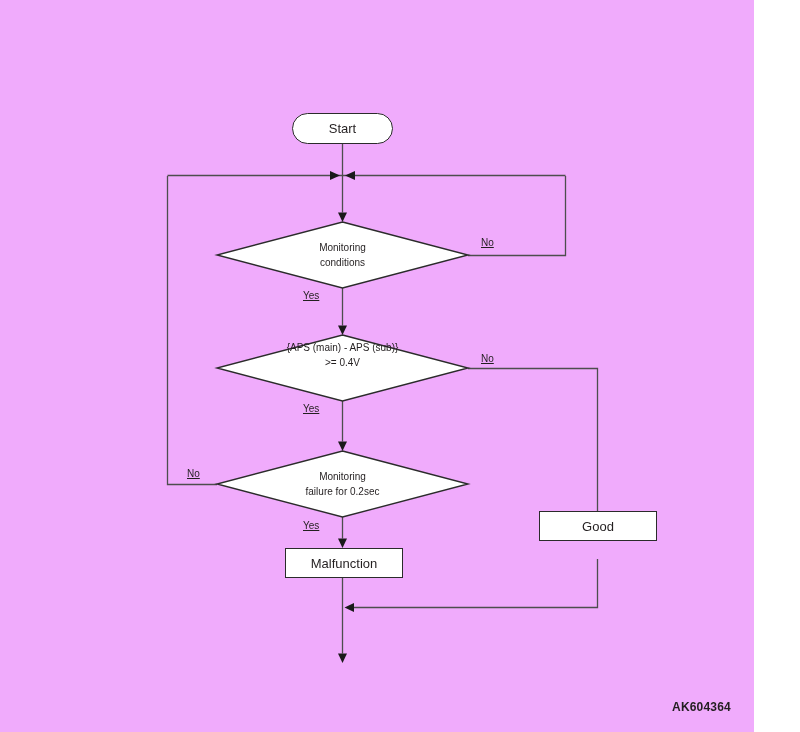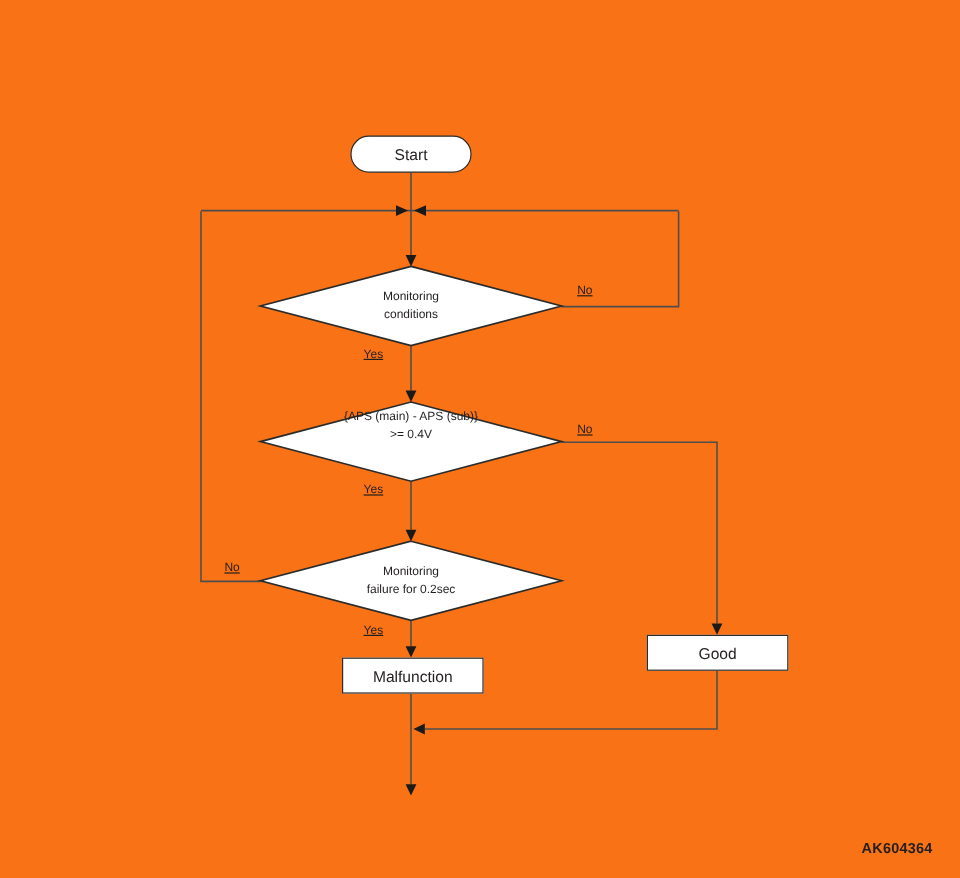--- a/index.html
+++ b/index.html
@@ -2,26 +2,27 @@
 <html><head>
 <meta charset="utf-8">
 <style>
   html, body {
     margin: 0;
     padding: 0;
     background: #ffffff;
   }
   #stage {
     position: relative;
-    width: 800px;
+    width: 729px;
     height: 732px;
-    background: #f97316;
+    background: #f0abfc;
     font-family: "Liberation Sans", sans-serif;
     color: #231f20;
     overflow: hidden;
+    padding-left: 25px;
   }
   #connector-svg {
     position: absolute;
     left: 0;
     top: 0;
     width: 800px;
     height: 732px;
   }
   .edge {
     fill: none;
@@ -154,21 +155,21 @@
   <div class="decision-label" style="left:222px; top:340px;">{APS (main) - APS (sub)}
 &gt;= 0.4V</div>
 
   <div class="decision-label" style="left:222px; top:469px;">Monitoring
 failure for 0.2sec</div>
 
   <div class="node process" style="left:285px; top:548px;">
     <span>Malfunction</span>
   </div>
 
-  <div class="node process" style="left:539px; top:529px;">
+  <div class="node process" style="left:539px; top:511px;">
     <span>Good</span>
   </div>
 
 
   <div class="edge-label" style="left:481px; top:236px;">No</div>
   <div class="edge-label" style="left:303px; top:289px;">Yes</div>
 
   <div class="edge-label" style="left:481px; top:352px;">No</div>
   <div class="edge-label" style="left:303px; top:402px;">Yes</div>
 

